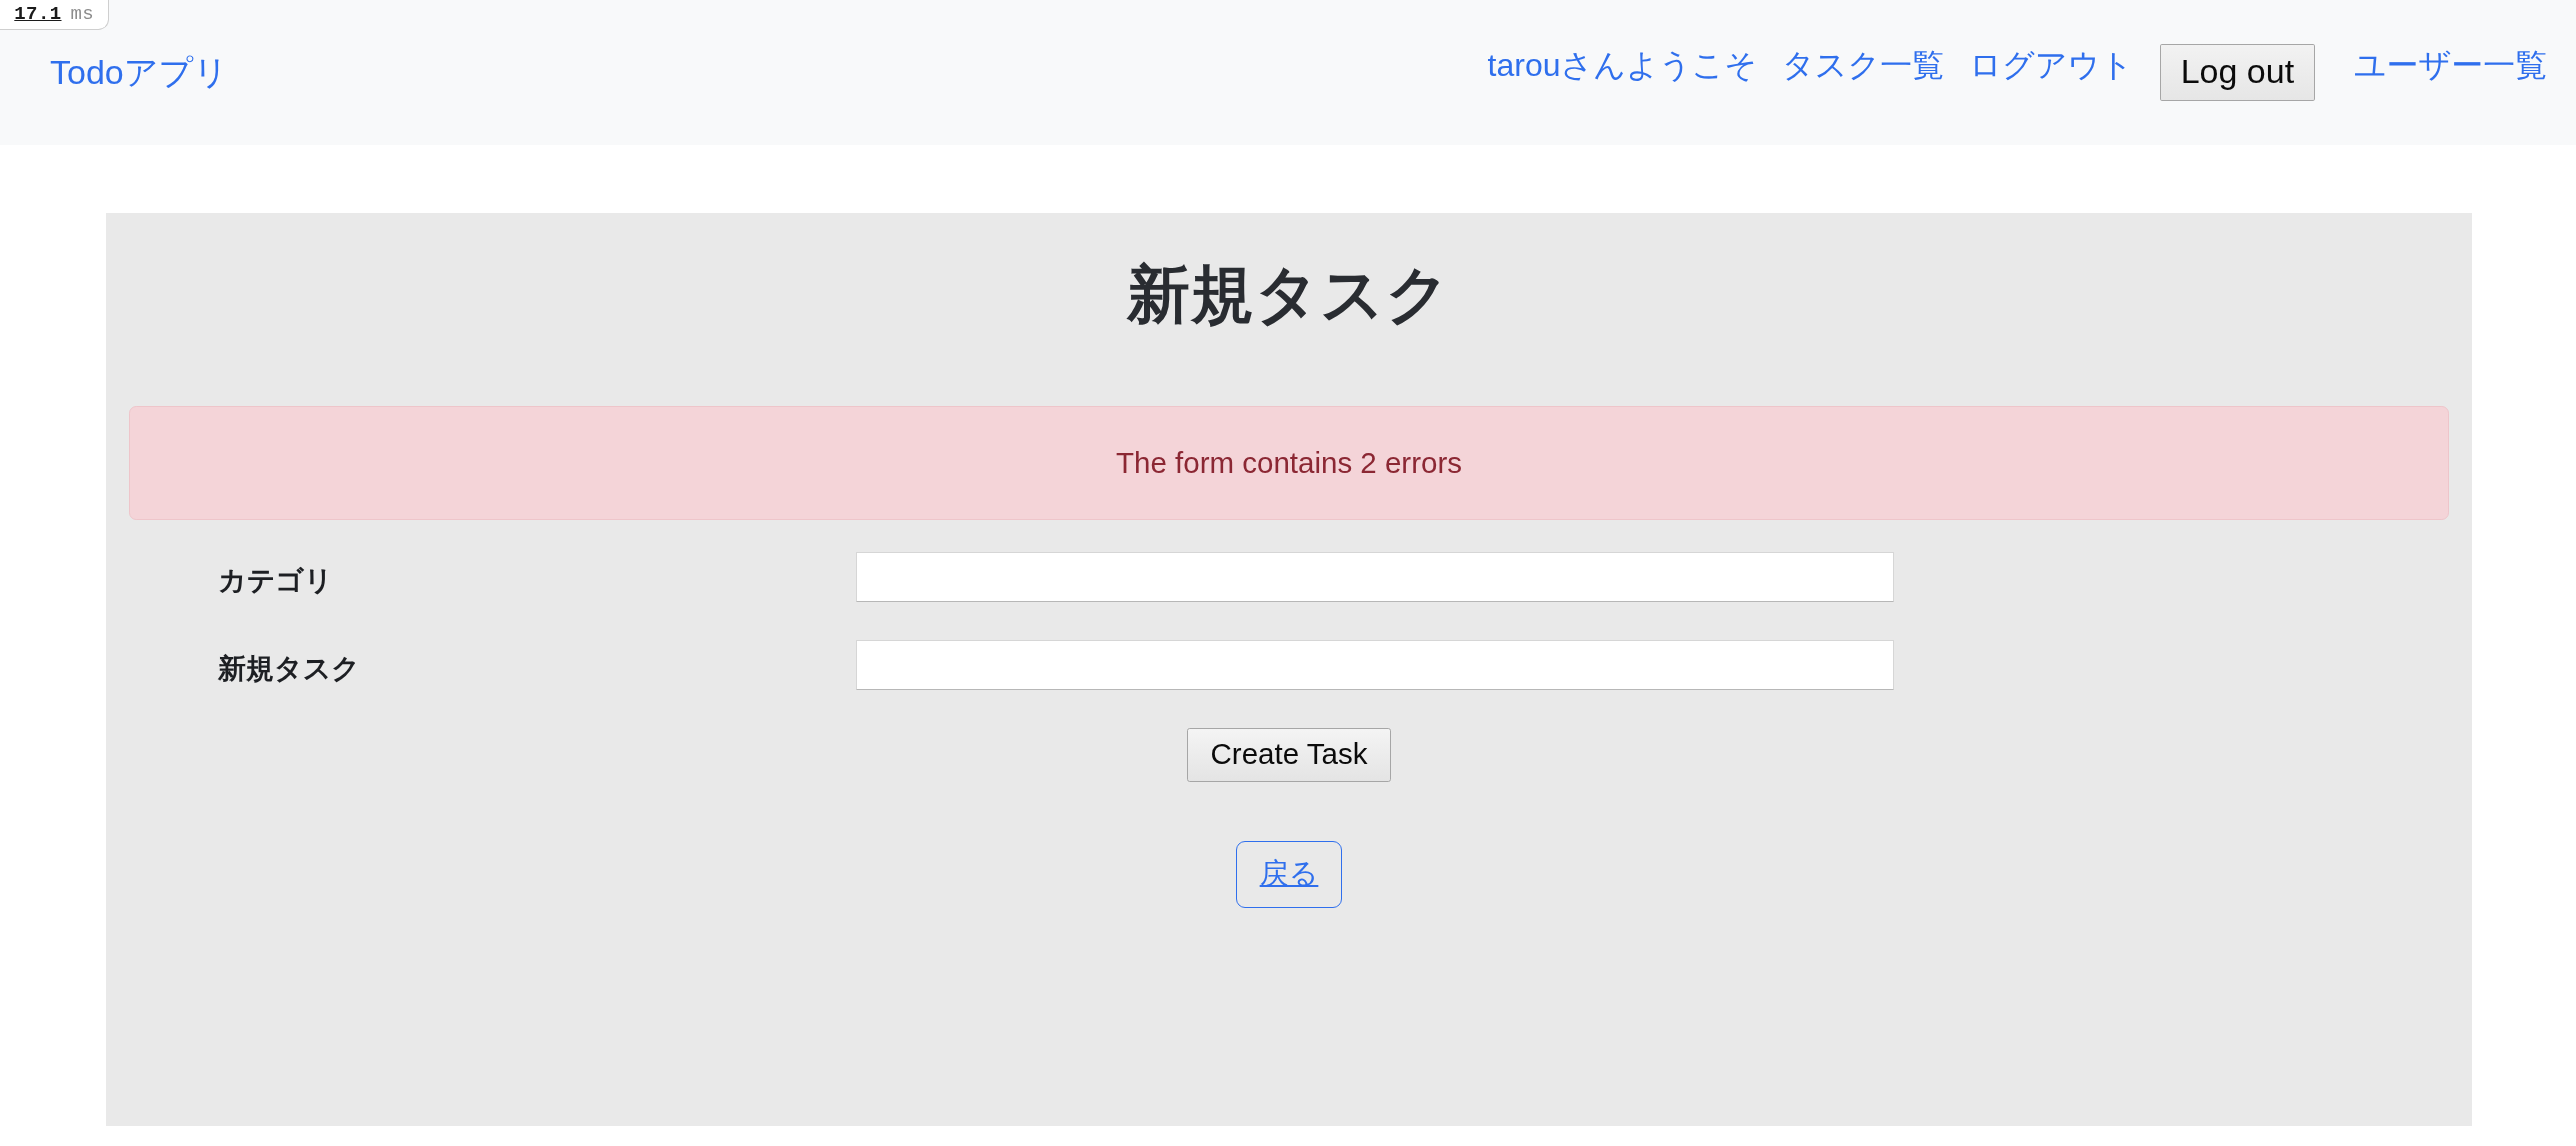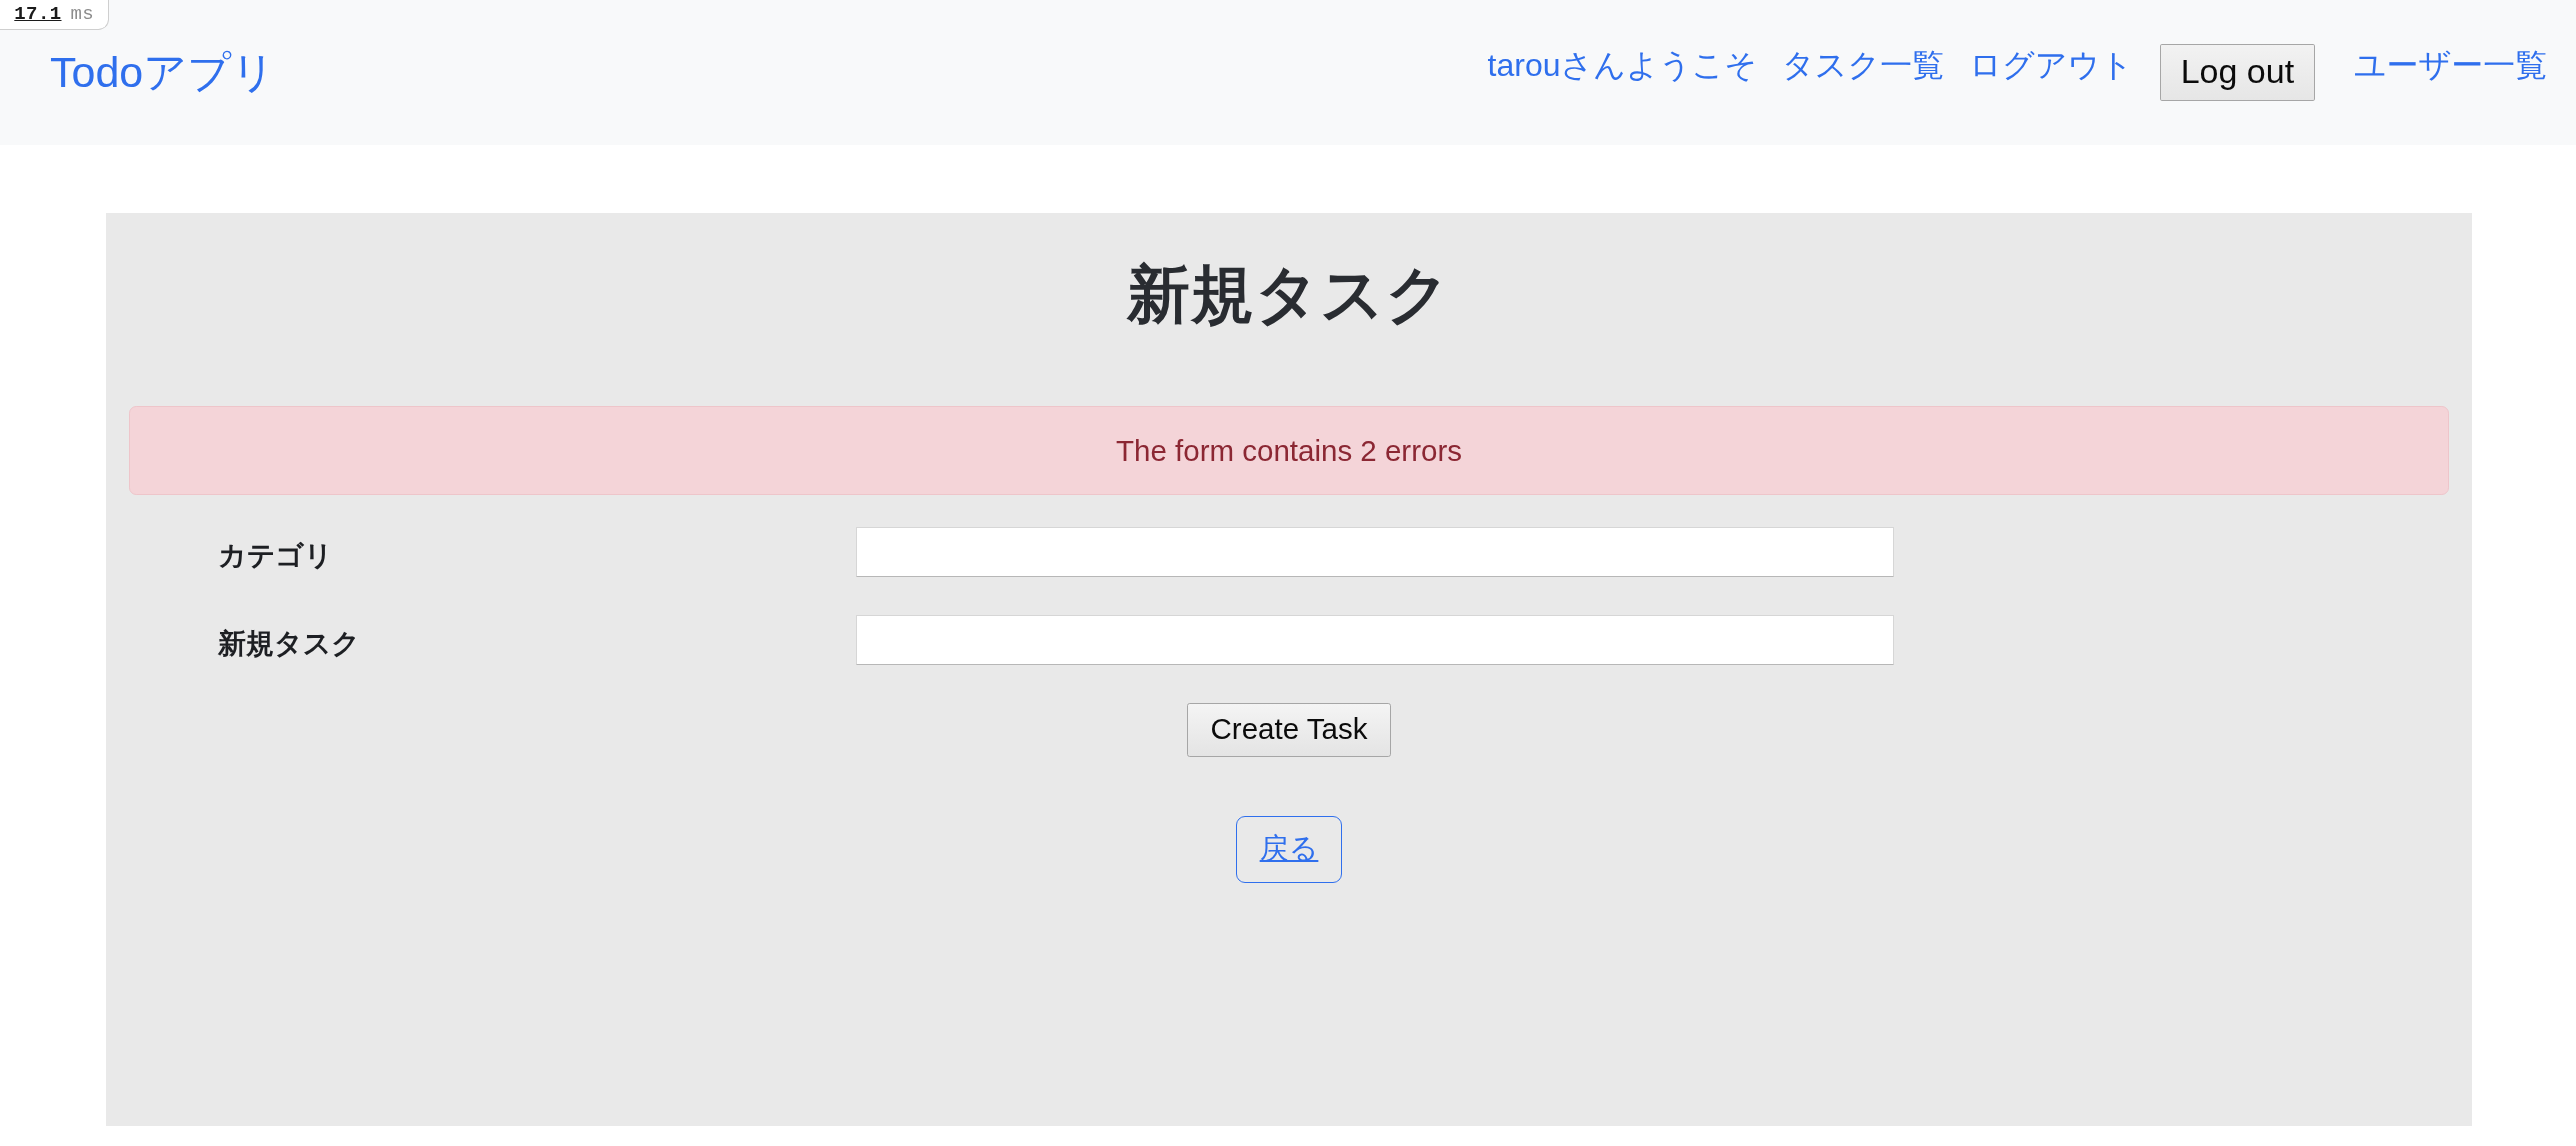--- a/index.html
+++ b/index.html
@@ -38,21 +38,21 @@
   
   .navbar {
     position: relative;
     height: 145px;
     background: #f8f9fa;
     display: flex;
     align-items: center;
     padding: 0 18px 0 50px;
   }
   .brand {
-    font-size: 43px;
+    font-size: 34px;
     color: #2f6fed;
     text-decoration: none;
     white-space: nowrap;
   }
   .nav-right {
     margin-left: auto;
     display: flex;
     white-space: nowrap;
   }
   .nav-link {
@@ -101,21 +101,21 @@
     color: #292c31;
     letter-spacing: 0.9px;
   }
 
   
   .alert {
     margin: 68px 23px 0 23px;
     background: #f4d4d8;
     border: 1.8px solid #eec5ca;
     border-radius: 7.2px;
-    height: 89px;
+    height: 114px;
     display: flex;
     align-items: center;
     justify-content: center;
   }
   .alert-text {
     font-size: 29.5px;
     color: #8b2733;
   }
 
   

